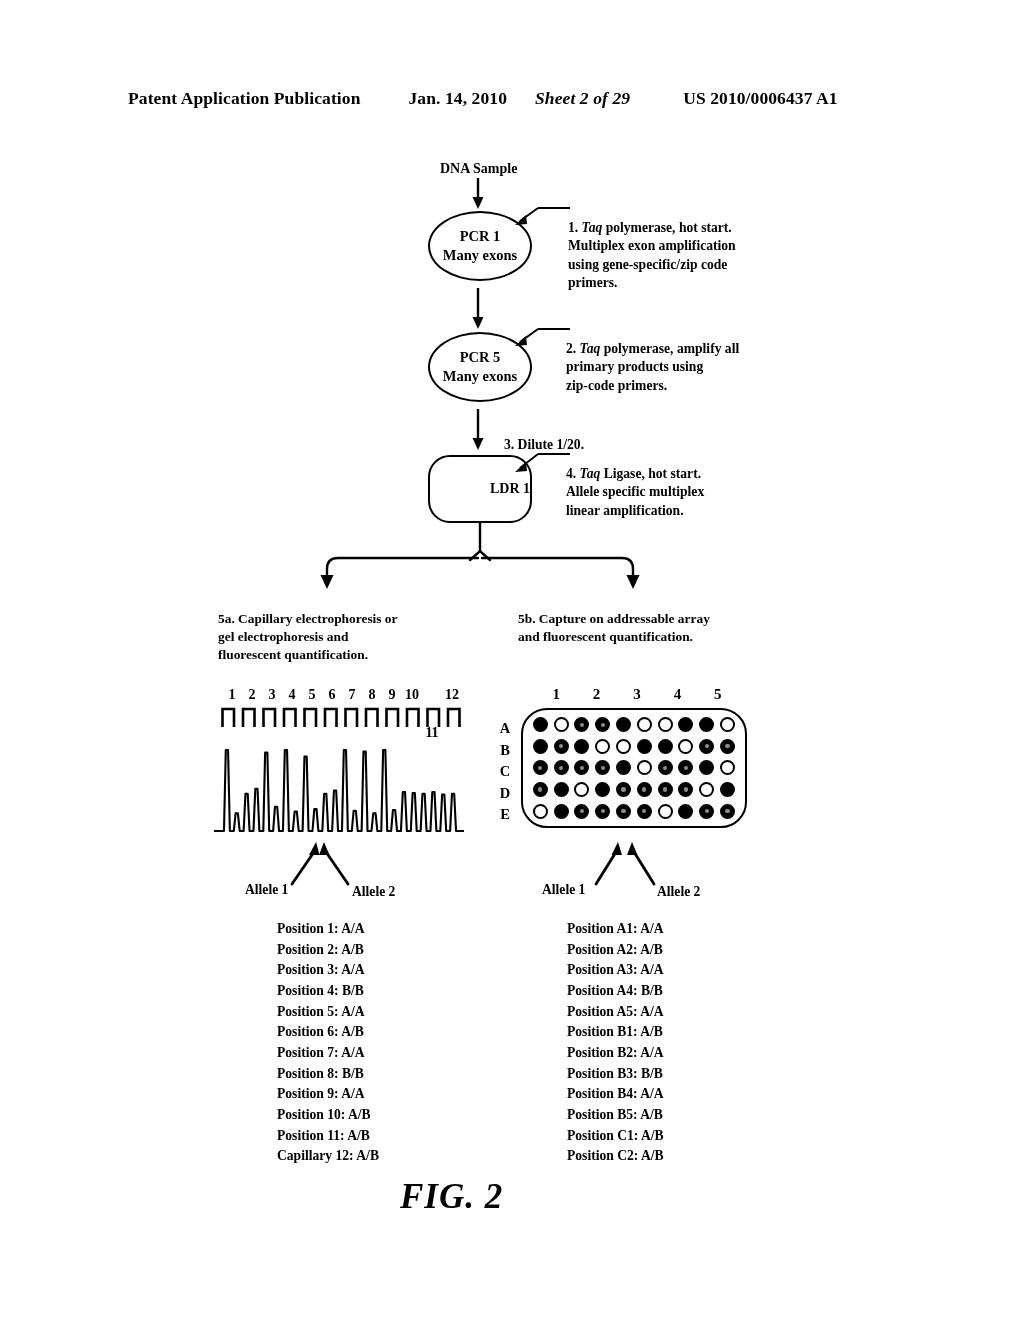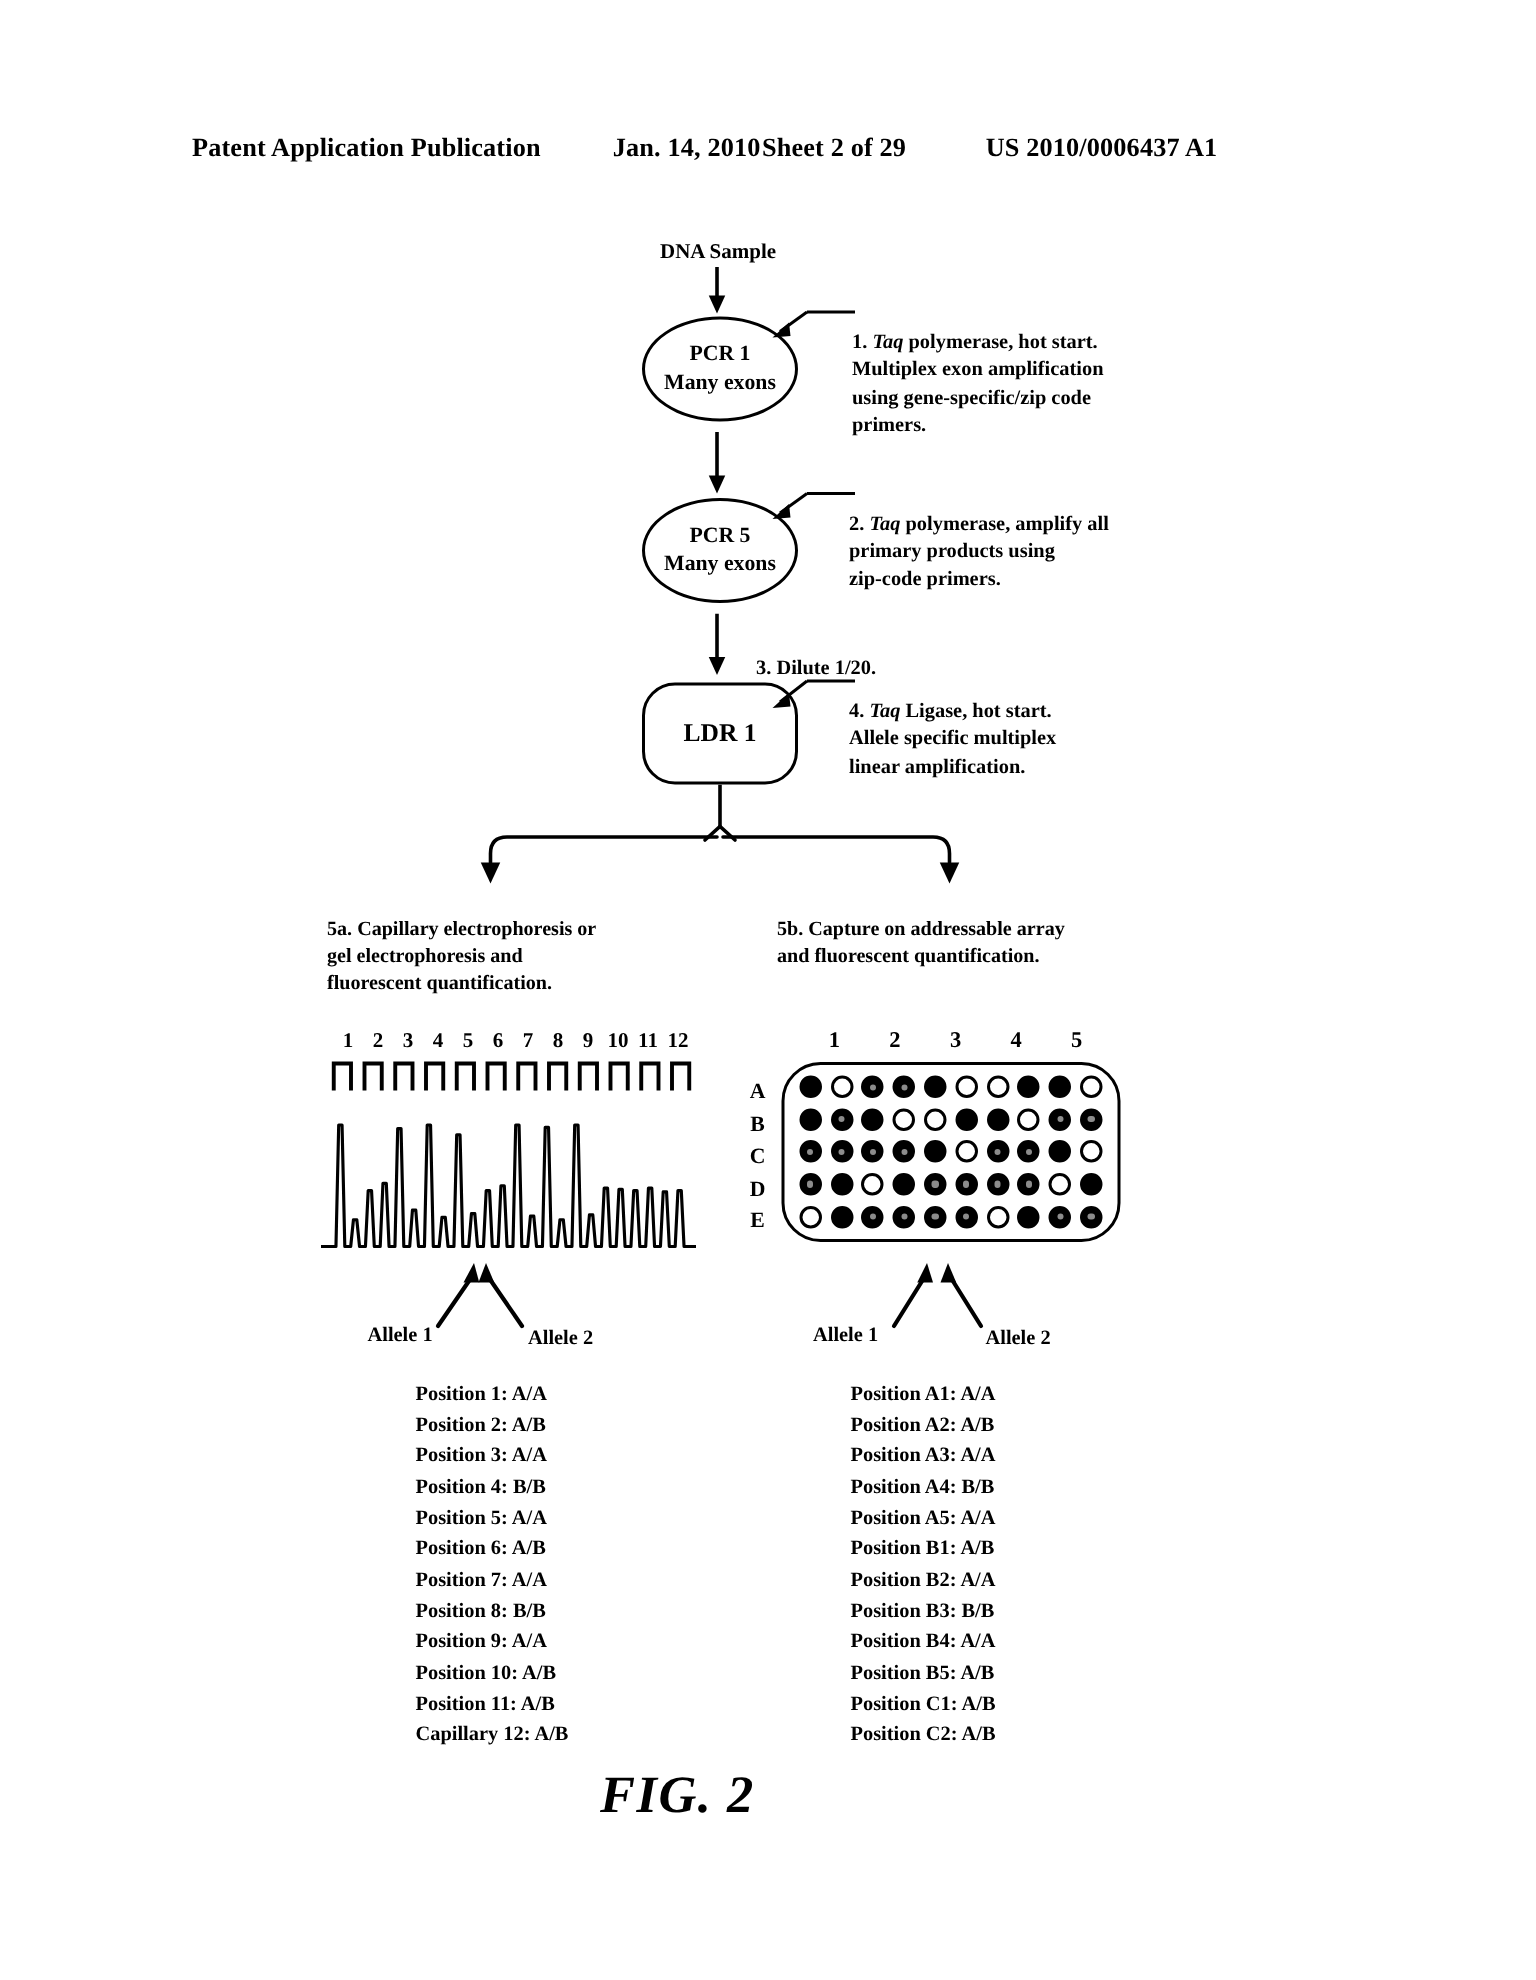--- a/index.html
+++ b/index.html
@@ -24,21 +24,21 @@
     width: 768px;
     display: flex;
     align-items: baseline;
     font-weight: bold;
     font-size: 17.5px;
     letter-spacing: 0.1px;
     white-space: nowrap;
   }
   #pub-header .h-pub   { }
   #pub-header .h-date  { margin-left: 48px; }
-  #pub-header .h-sheet { margin-left: 1px; }
+  #pub-header .h-sheet { margin-left: 28px; font-style: italic; }
   #pub-header .h-num   { margin-left: 53px; }
 
   
   .abs { position: absolute; }
   .txt {
     position: absolute;
     font-family: "Liberation Serif", serif;
     font-weight: bold;
     color: #000;
     white-space: pre;
@@ -59,23 +59,23 @@
     font-size: 14.5px;
     line-height: 1.3;
   }
   .node-rounded {
     position: absolute;
     border: 2.4px solid #000;
     border-radius: 22px;
     box-sizing: border-box;
     display: flex;
     align-items: center;
-    justify-content: center;
-    font-weight: bold;
-    font-size: 17px;
+    justify-content: flex-end;
+    font-weight: bold;
+    font-size: 14px;
   }
 
   
   .step-text {
     position: absolute;
     font-size: 13.6px;
     font-weight: bold;
     line-height: 1.34;
     white-space: pre-line;
   }
@@ -292,21 +292,21 @@
     <span style="flex: 1 1 0px;">1</span>
     <span style="flex: 1 1 0px;">2</span>
     <span style="flex: 1 1 0px;">3</span>
     <span style="flex: 1 1 0px;">4</span>
     <span style="flex: 1 1 0px;">5</span>
     <span style="flex: 1 1 0px;">6</span>
     <span style="flex: 1 1 0px;">7</span>
     <span style="flex: 1 1 0px;">8</span>
     <span style="flex: 1 1 0px;">9</span>
     <span style="flex: 1 1 0px;">10</span>
-    <span style="flex: 1 1 0px;">11</span>
+    <span style="flex: 1 1 0px; margin-top: 38px;">11</span>
     <span style="flex: 1 1 0px;">12</span>
   </div>
 
 <svg class="abs" style="left:218px; top:706px;" width="246" height="30">
   <g id="brackets">
       <path d="M 4.5 21 L 4.5 3 L 16 3 L 16 21" class="ink" stroke-width="2.6"></path>
       <path d="M 25 21 L 25 3 L 36.5 3 L 36.5 21" class="ink" stroke-width="2.6"></path>
       <path d="M 45.5 21 L 45.5 3 L 57 3 L 57 21" class="ink" stroke-width="2.6"></path>
       <path d="M 66 21 L 66 3 L 77.5 3 L 77.5 21" class="ink" stroke-width="2.6"></path>
       <path d="M 86.5 21 L 86.5 3 L 98 3 L 98 21" class="ink" stroke-width="2.6"></path>

